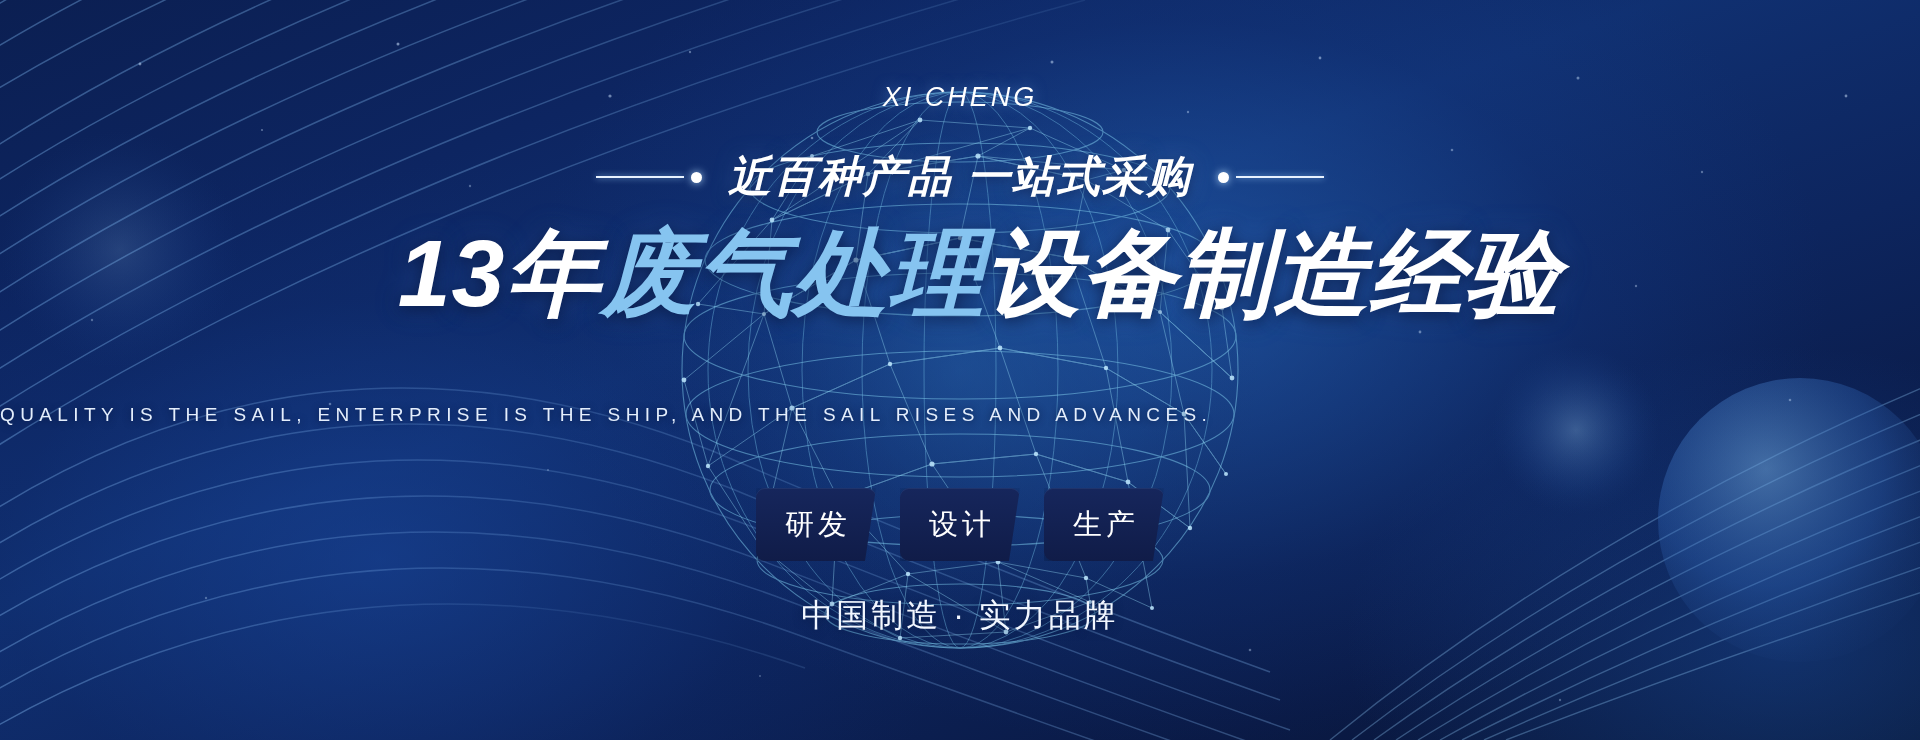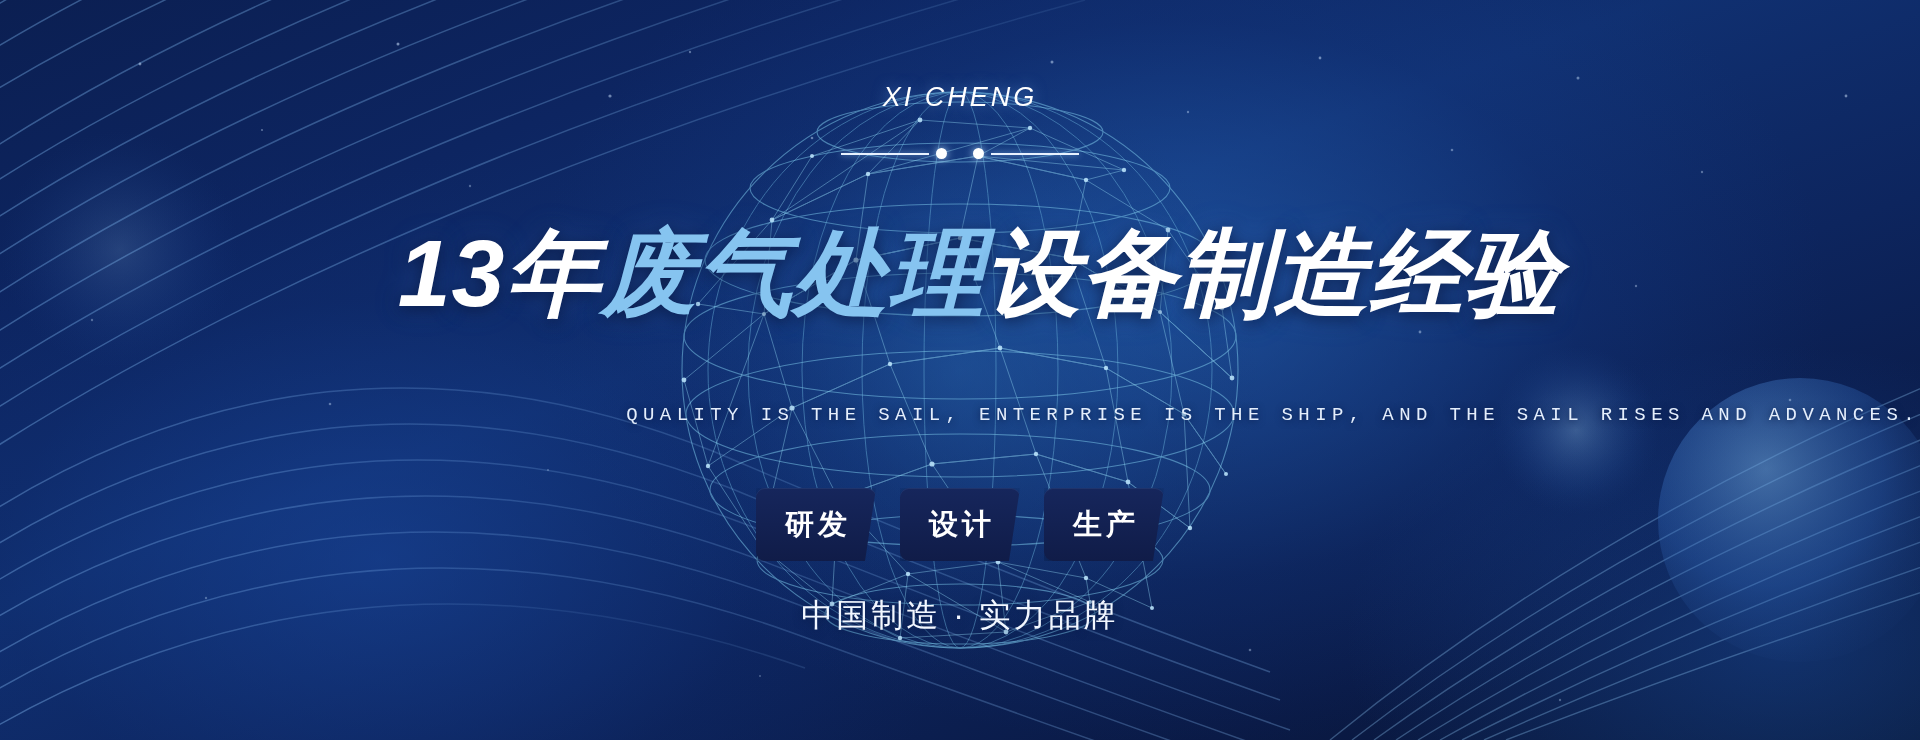--- a/index.html
+++ b/index.html
@@ -48,35 +48,35 @@
     position:absolute; left:0; right:0; top:222px; text-align:center;
     font-size:95px; font-weight:700; letter-spacing:1px; white-space:nowrap;
     font-style:italic; line-height:1.08;
     text-shadow:0 3px 16px rgba(6,20,60,0.85), 0 0 30px rgba(90,160,255,0.25);
     margin-left:39px;
   }
   #headline .w { color:#ffffff; }
   #headline .b { color:#86c4f0; }
 
   #tagline {
-    position:absolute; left:0; right:0; top:404px; text-align:right;
-    font-family:Liberation Mono, monospace;
+    position:absolute; left:0; right:0; top:404px; text-align:left;
+    font-family:Liberation Sans, sans-serif;
     font-size:19px; letter-spacing:5.4px; color:#e4eefc; white-space:nowrap;
     text-shadow:0 1px 7px rgba(8,24,66,0.9);
   }
 
   #tags {
     position:absolute; left:0; right:0; top:488px;
     display:flex; align-items:center; justify-content:center; gap:24px;
   }
   .tag {
     position:relative;
     min-width:120px; height:73px;
     display:flex; align-items:center; justify-content:center;
-    color:#ffffff; font-size:29px; font-weight:700; letter-spacing:4px;
+    color:#ffffff; font-size:29px; font-weight:400; letter-spacing:4px;
     background:linear-gradient(180deg, #16265c 0%, #101c48 100%);
     border-radius:9px;
     padding:0 20px 0 24px;
     box-shadow:0 3px 12px rgba(4,12,40,0.55), inset 0 1px 0 rgba(130,180,255,0.10);
     clip-path: polygon(0 0, 100% 0, calc(100% - 11px) 100%, 0 100%);
   }
 
   #footline {
     position:absolute; left:0; right:0; top:594px; text-align:center;
     font-size:32px; color:#f2f7ff; letter-spacing:3px;
@@ -292,20 +292,21 @@
 
   <div id="content">
 
     <div id="brand">XI CHENG</div>
 
     <div id="subtitle-row">
       <span class="deco left">
         <span class="bar"></span>
         <span class="dot"></span>
       </span>
+      <span id="subtitle">近百种产品 一站式采购</span>
       <span class="deco right">
         <span class="dot"></span>
         <span class="bar"></span>
       </span>
     </div>
 
     <div id="headline">
       <span class="w">13年</span><span class="b">废气处理</span><span class="w">设备制造经验</span>
     </div>
 

